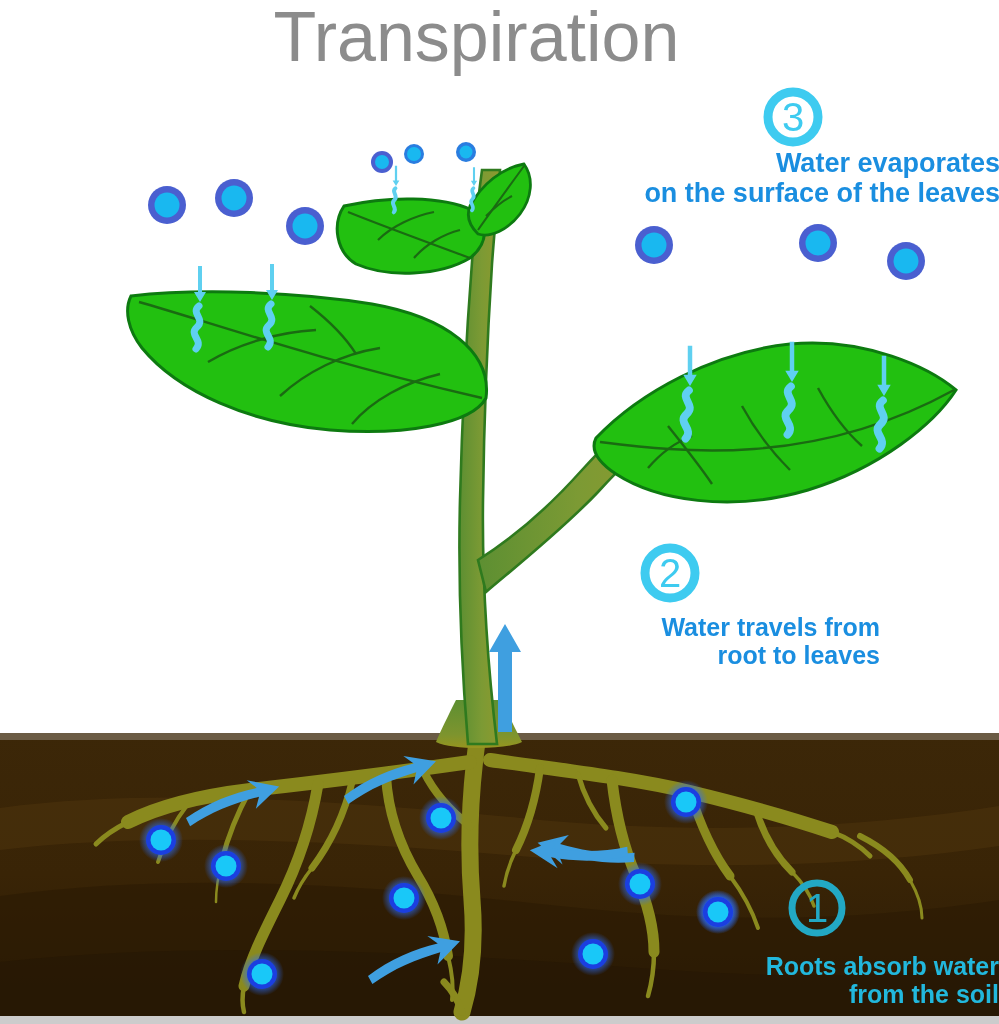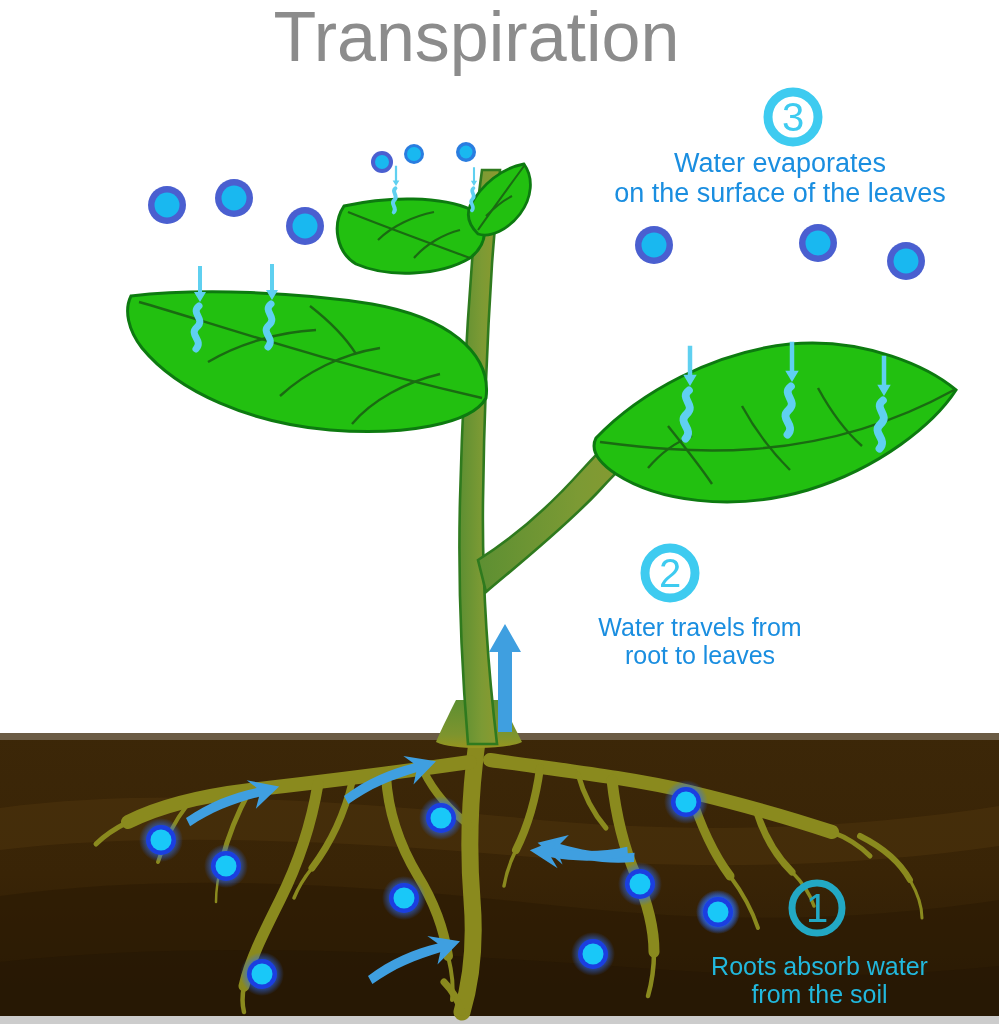--- a/index.html
+++ b/index.html
@@ -2,22 +2,22 @@
 <html><head>
 <meta charset="utf-8">
 <style>
   html,body{margin:0;padding:0;background:#fff;}
   #stage{position:relative;width:999px;height:1024px;overflow:hidden;
          font-family:"Liberation Sans",sans-serif;background:#fff;}
   #scene{position:absolute;left:0;top:0;width:999px;height:1024px;}
   .title{position:absolute;left:0;top:2px;width:953px;text-align:center;
          color:#8c8c8c;font-size:70px;font-weight:300;letter-spacing:0px;
          font-family:"Liberation Sans",sans-serif;line-height:1.0;}
-  .callout{position:absolute;text-align:center;line-height:1.12;
-           font-weight:400;white-space:pre;}
+  .callout{position:absolute;text-align:right;line-height:1.12;
+           font-weight:700;white-space:pre;}
   .c3{left:560px;top:148px;width:440px;color:#1a8ee0;font-size:27px;}
   .c2{left:520px;top:613px;width:360px;color:#1a8ee0;font-size:25px;}
   .c1{left:640px;top:952px;width:359px;color:#22b8dd;font-size:25px;}
 </style>
 </head>
 <body>
 
 <div id="stage">
 
   <svg id="scene" viewBox="0 0 999 1024">

